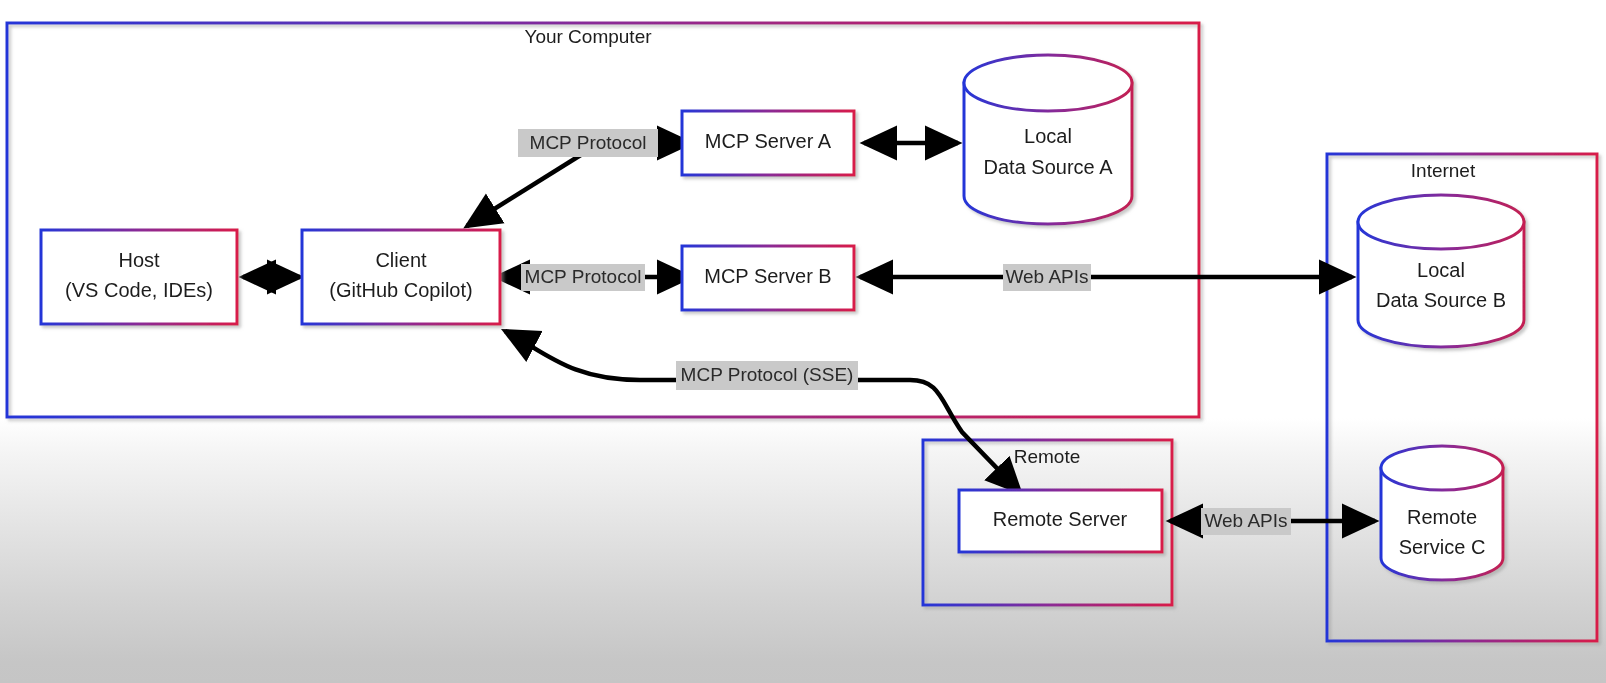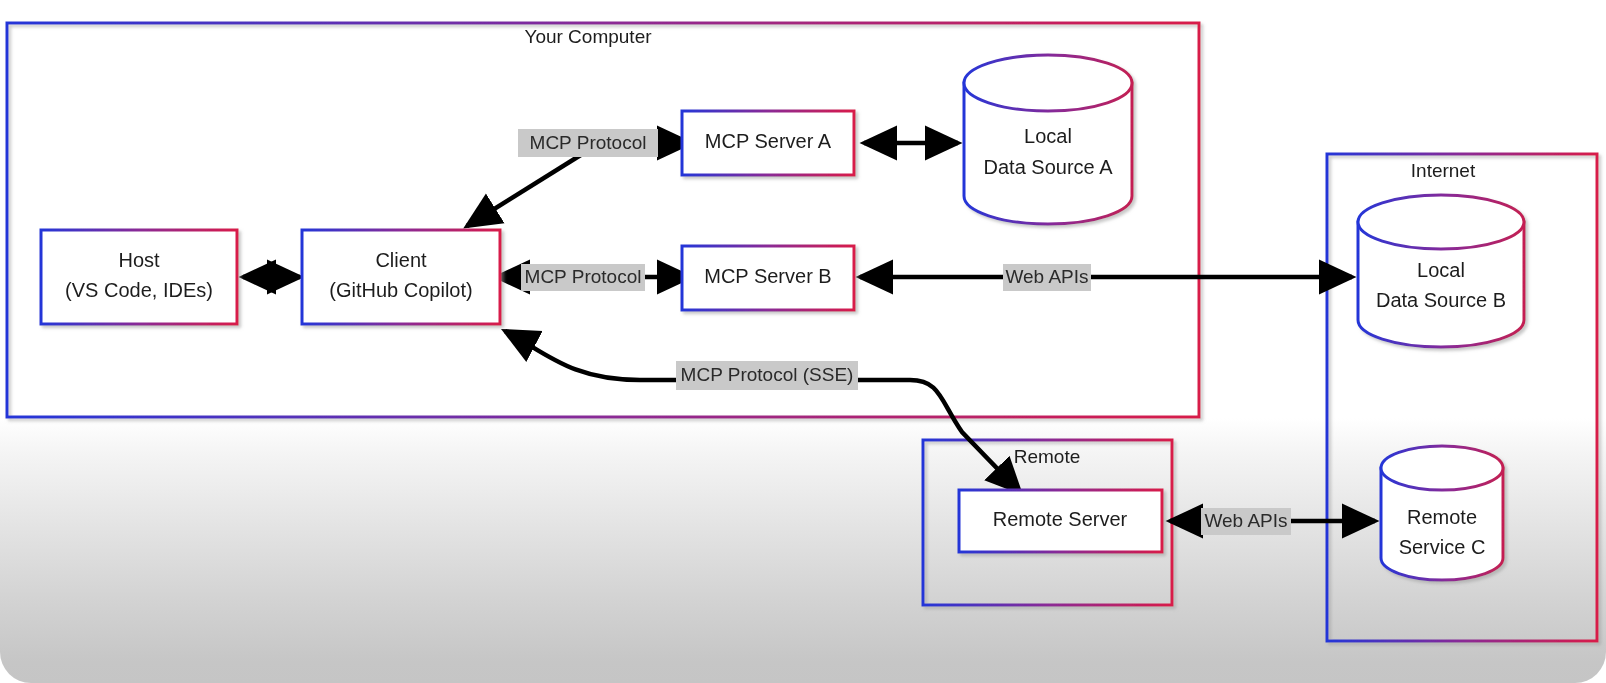--- a/index.html
+++ b/index.html
@@ -7,21 +7,20 @@
     padding: 0;
     background: #ffffff;
   }
   #stage {
     position: relative;
     width: 1606px;
     height: 683px;
     overflow: hidden;
     font-family: "Liberation Sans", sans-serif;
     background: #ffffff;
-    border-radius: 31px;
   }
   #bg-upper {
     position: absolute;
     left: 0; top: 0;
     width: 1606px; height: 420px;
     background: #ffffff;
   }
   #bg-lower {
     position: absolute;
     left: 0; top: 418px;

